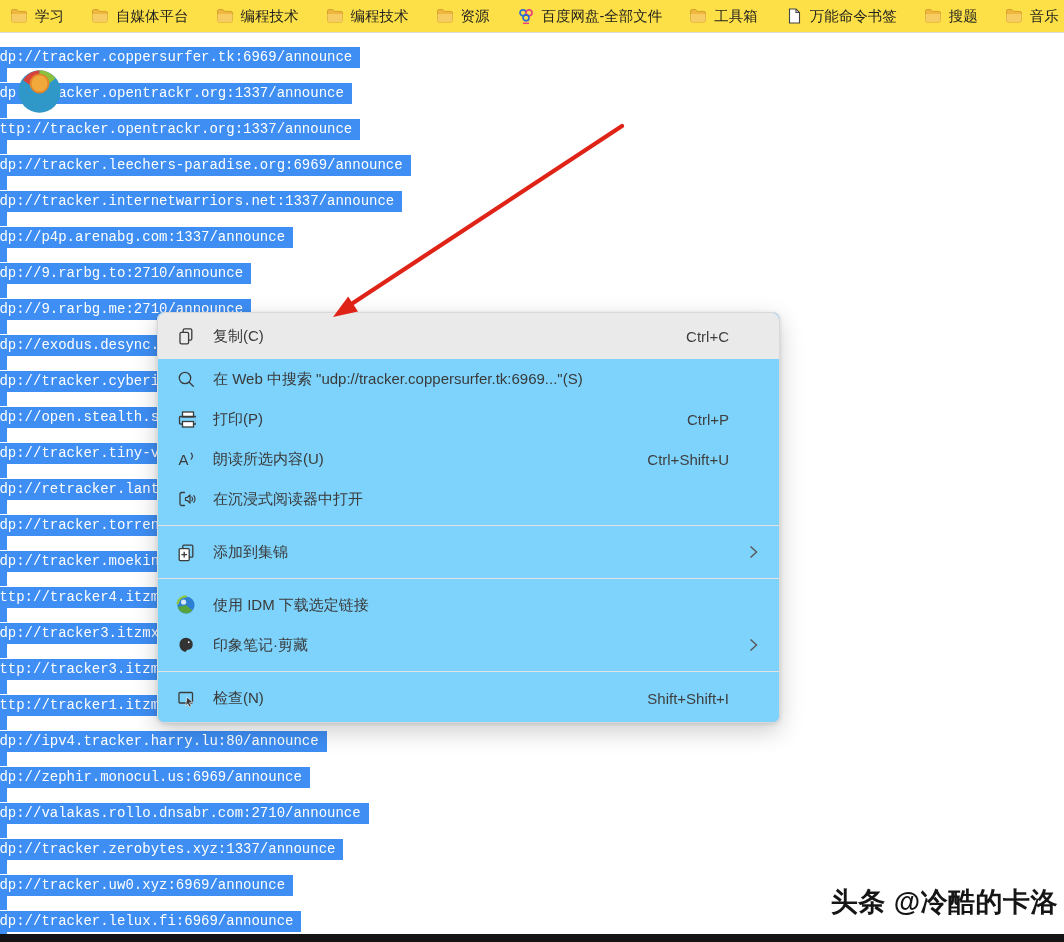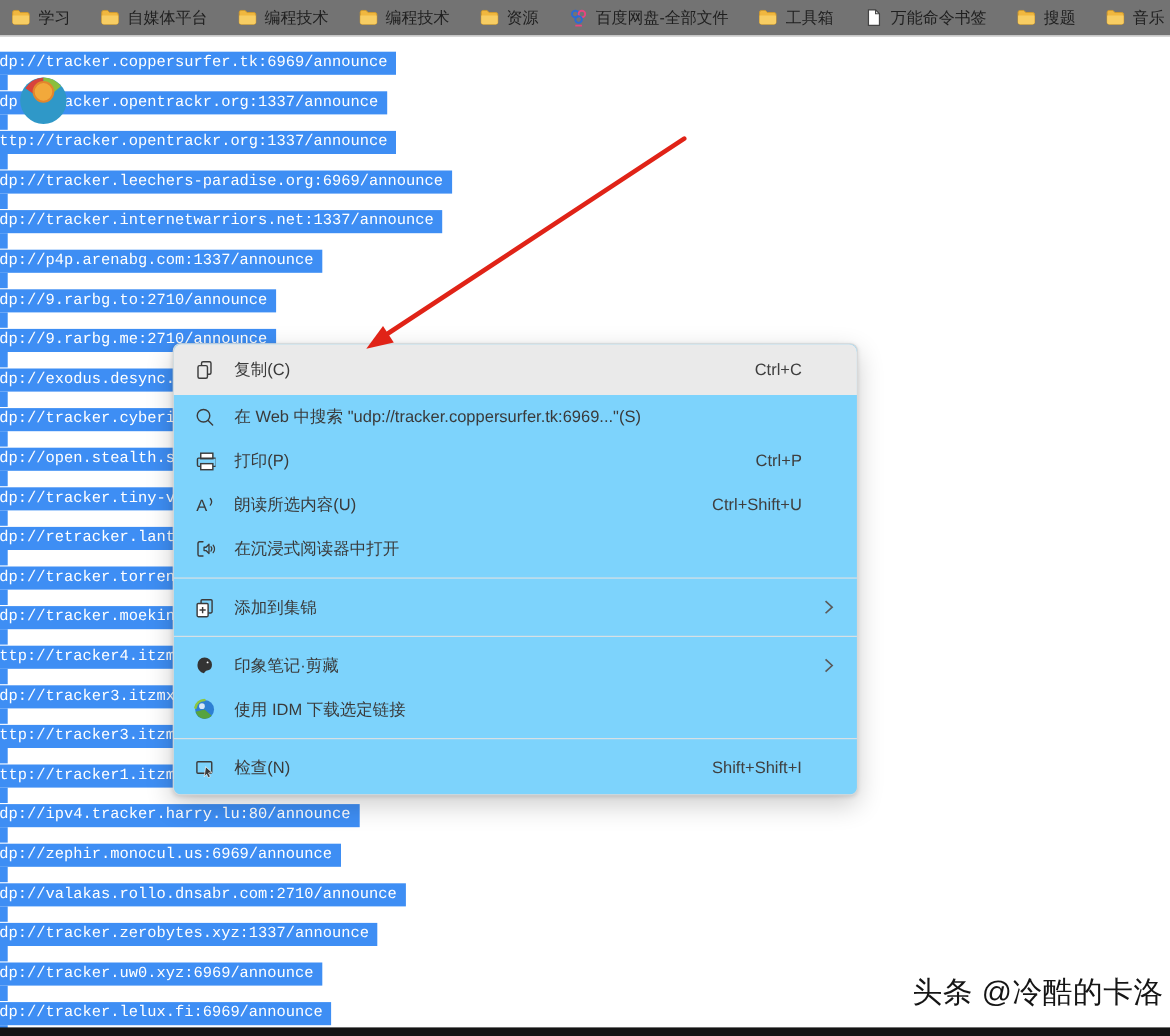--- a/index.html
+++ b/index.html
@@ -1,20 +1,20 @@
 <!DOCTYPE html>
 <html><head>
 <meta charset="utf-8">
 <style>
   html,body{margin:0;padding:0;background:#fff;}
   #page{position:relative;width:1064px;height:942px;overflow:hidden;background:#fff;
         font-family:"Liberation Sans",sans-serif;}
 
   
-  #bookmarks-bar{position:absolute;left:0;top:0;width:1064px;height:33px;background:#737373;
+  #bookmarks-bar{position:absolute;left:0;top:0;width:1064px;height:33px;background:#fde047;
                  border-bottom:1px solid #dcdcdc;display:flex;align-items:center;
                  padding-left:10px;box-sizing:border-box;white-space:nowrap;}
   .bookmark-item{display:flex;align-items:center;margin-right:27px;font-size:14.5px;color:#1f1f1f;cursor:default;}
   .bm-icon{width:18px;height:18px;margin-right:7px;flex:0 0 18px;}
   .bm-icon svg{display:block;}
 
   
   .tracker-line{position:absolute;left:-9px;height:19px;line-height:19px;
                 font-family:"Liberation Mono","DejaVu Sans Mono",monospace;font-size:14px;
                 color:#fff;background:#3e8ef4;padding:1px 8px 1px 0;white-space:pre;z-index:1;}
@@ -34,21 +34,21 @@
   .mi-icon{width:20px;height:20px;flex:0 0 20px;margin-right:17px;}
   .mi-icon svg{display:block;}
   .mi-label{white-space:nowrap;overflow:hidden;}
   .mi-right{margin-left:auto;display:flex;align-items:center;}
   .mi-shortcut{font-size:15px;color:#3f3f3f;margin-right:30px;}
   .mi-chevron{width:12px;height:16px;}
   .menu-sep{height:1px;background:#e2e2e2;margin:6px 0;}
 
   
   #arrow-overlay{position:absolute;left:0;top:0;width:1064px;height:942px;z-index:40;pointer-events:none;}
-  #watermark{position:absolute;right:6px;top:884px;font-size:27px;font-weight:normal;color:#151515;
+  #watermark{position:absolute;right:6px;top:884px;font-size:27px;font-weight:bold;color:#151515;
              letter-spacing:.5px;z-index:25;white-space:nowrap;}
   #bottom-bar{position:absolute;left:0;bottom:0;width:1064px;height:8px;background:#141414;z-index:30;}
 </style>
 </head>
 <body>
 
 <div id="page">
 
   <div id="bookmarks-bar">
       <div class="bookmark-item">
@@ -281,43 +281,43 @@
         <span class="mi-right">
           <span class="mi-chevron"><svg width="12" height="16" viewBox="0 0 12 16">
               <path d="M3.5 2.5l6 5.5-6 5.5" fill="none" stroke="#5a5a5a" stroke-width="1.5"></path>
             </svg></span>
         </span>
       </div>
       <div class="menu-sep"></div>
       <div class="menu-item">
         <span class="mi-icon">
           <svg width="20" height="20" viewBox="0 0 20 20">
-            <path d="M3.5 9.6a6.6 6.6 0 0 1 13.2-.4c0 2.7-.9 4.3-2.7 5-1.2.5-2.4.2-3.1 1l-1.6 1.9c-3.4-.8-5.8-3.7-5.8-7.5z" fill="#333"></path>
-            <circle cx="12.7" cy="7.2" r="0.85" fill="#fff"></circle>
-          </svg>
-        </span>
-        <span class="mi-label">印象笔记·剪藏</span>
-        <span class="mi-right">
-          <span class="mi-chevron"><svg width="12" height="16" viewBox="0 0 12 16">
-              <path d="M3.5 2.5l6 5.5-6 5.5" fill="none" stroke="#5a5a5a" stroke-width="1.5"></path>
-            </svg></span>
-        </span>
-      </div>
-      <div class="menu-item">
-        <span class="mi-icon">
-          <svg width="20" height="20" viewBox="0 0 20 20">
             <circle cx="10" cy="10" r="8.6" fill="#2d7fd3"></circle>
             <path d="M1.8 12a8.6 8.6 0 0 0 14.6 3.6L10 10Z" fill="#57a33e"></path>
             <path d="M1.7 8.3A8.6 8.6 0 0 1 9.8 1.4" stroke="#8dc63f" stroke-width="2.4" fill="none" stroke-linecap="round"></path>
             <circle cx="7.6" cy="7" r="2.6" fill="#eaf3fb" opacity="0.9"></circle>
           </svg>
         </span>
         <span class="mi-label">使用 IDM 下载选定链接</span>
         <span class="mi-right"></span>
       </div>
+      <div class="menu-item">
+        <span class="mi-icon">
+          <svg width="20" height="20" viewBox="0 0 20 20">
+            <path d="M3.5 9.6a6.6 6.6 0 0 1 13.2-.4c0 2.7-.9 4.3-2.7 5-1.2.5-2.4.2-3.1 1l-1.6 1.9c-3.4-.8-5.8-3.7-5.8-7.5z" fill="#333"></path>
+            <circle cx="12.7" cy="7.2" r="0.85" fill="#fff"></circle>
+          </svg>
+        </span>
+        <span class="mi-label">印象笔记·剪藏</span>
+        <span class="mi-right">
+          <span class="mi-chevron"><svg width="12" height="16" viewBox="0 0 12 16">
+              <path d="M3.5 2.5l6 5.5-6 5.5" fill="none" stroke="#5a5a5a" stroke-width="1.5"></path>
+            </svg></span>
+        </span>
+      </div>
       <div class="menu-sep"></div>
       <div class="menu-item">
         <span class="mi-icon">
           <svg width="20" height="20" viewBox="0 0 20 20">
             <rect x="3" y="4.5" width="13.5" height="10.5" rx="1" stroke="#3b3b3b" stroke-width="1.3" fill="none"></rect>
             <path d="M11 9l5.8 5.4-3.3.4 1.7 3.1-1.8 1-1.7-3.1-2.1 2.4z" fill="#3b3b3b" stroke="#fff" stroke-width="0.6"></path>
           </svg>
         </span>
         <span class="mi-label">检查(N)</span>
         <span class="mi-right">

